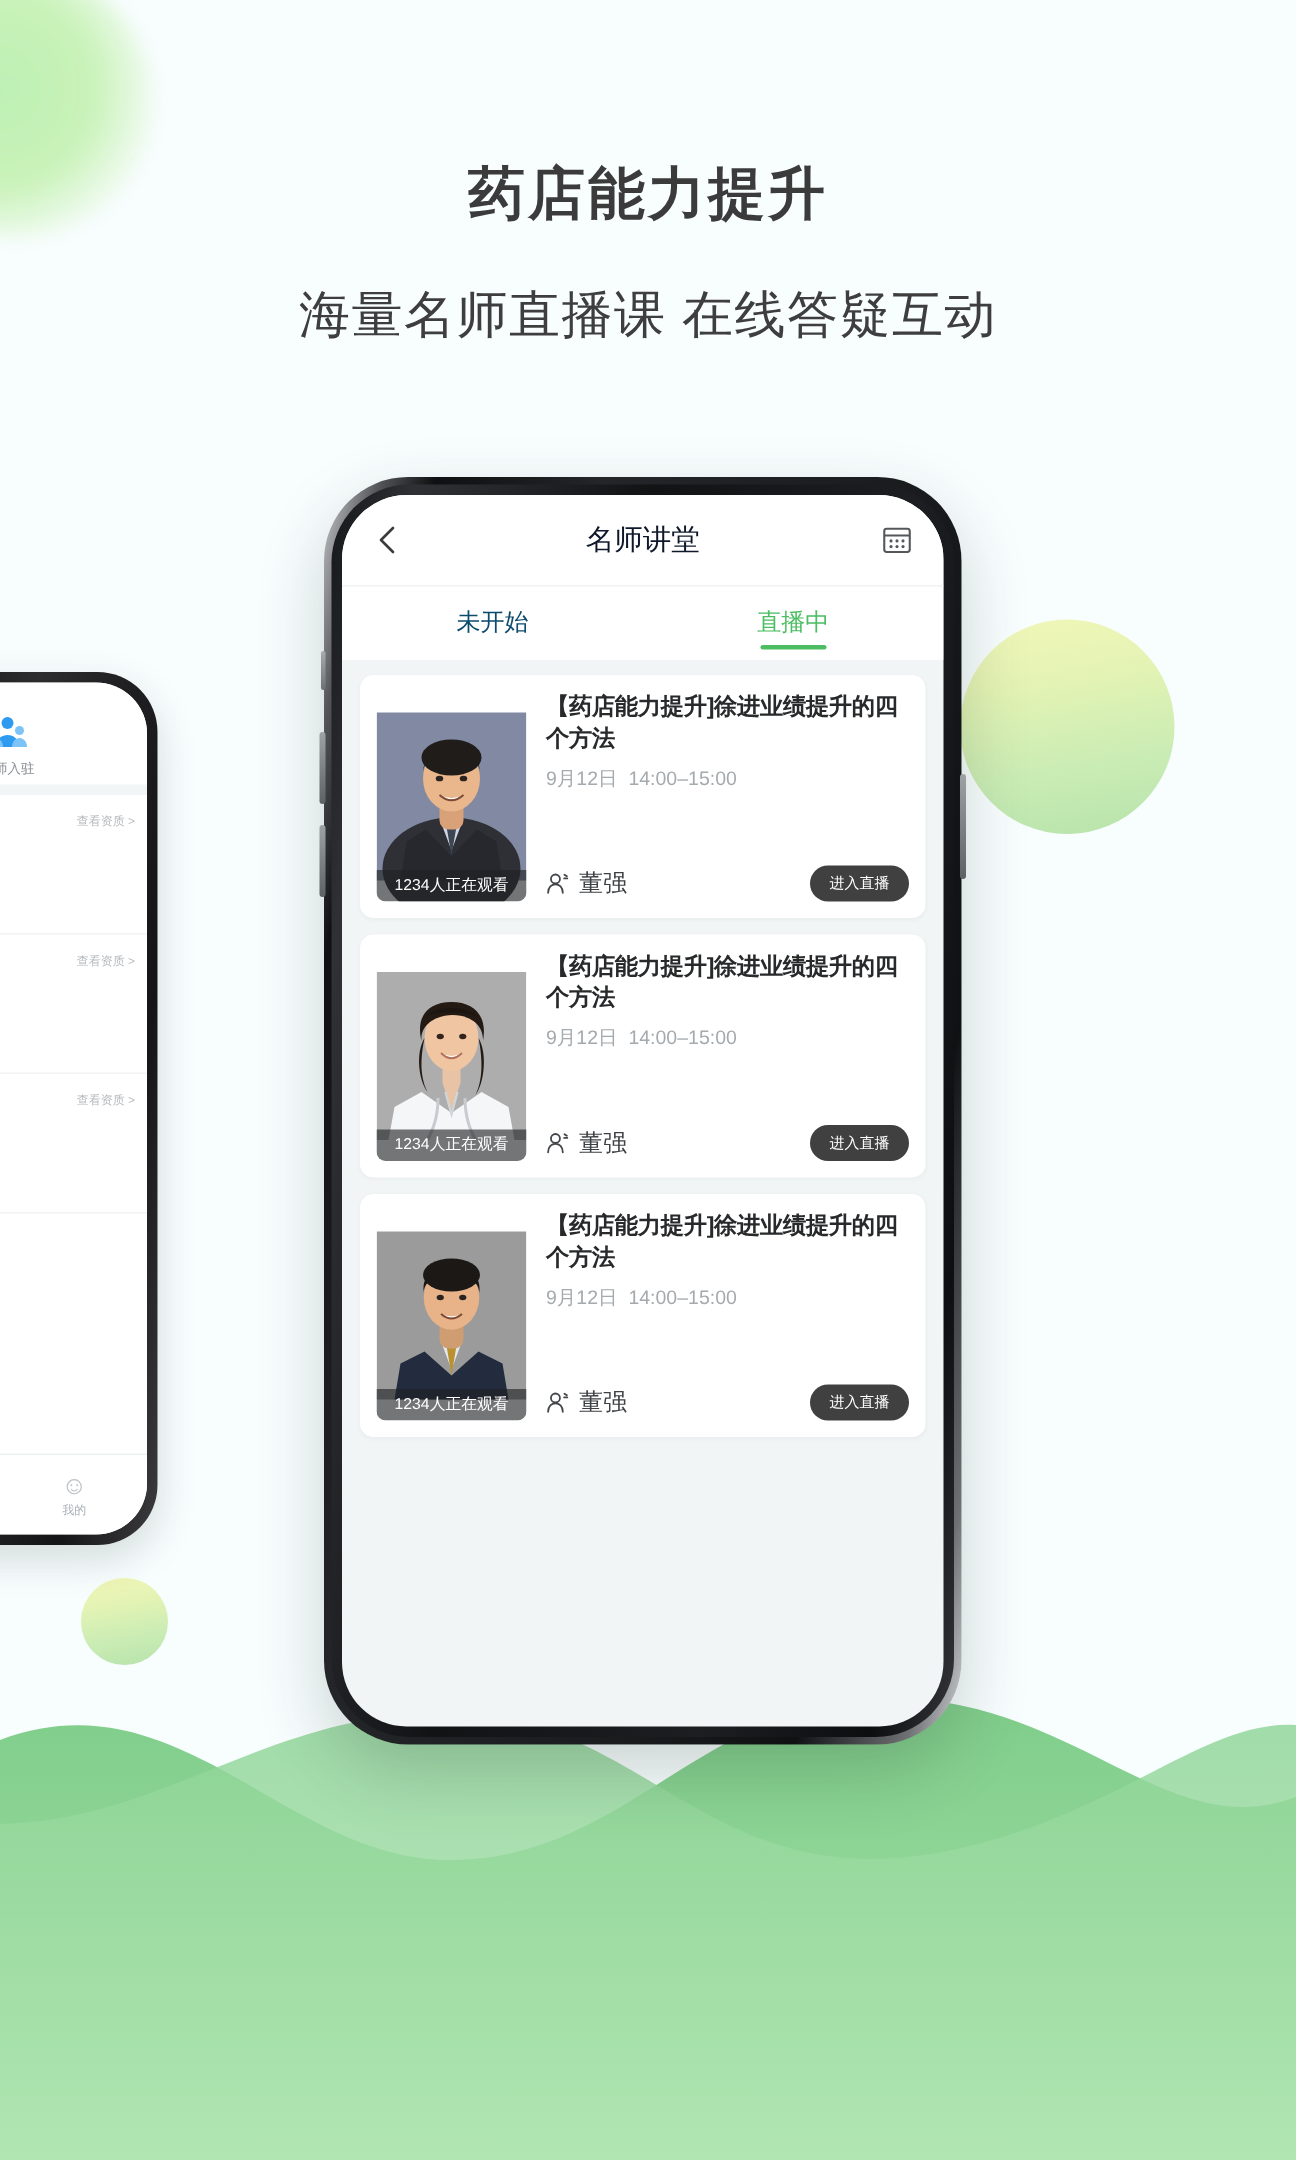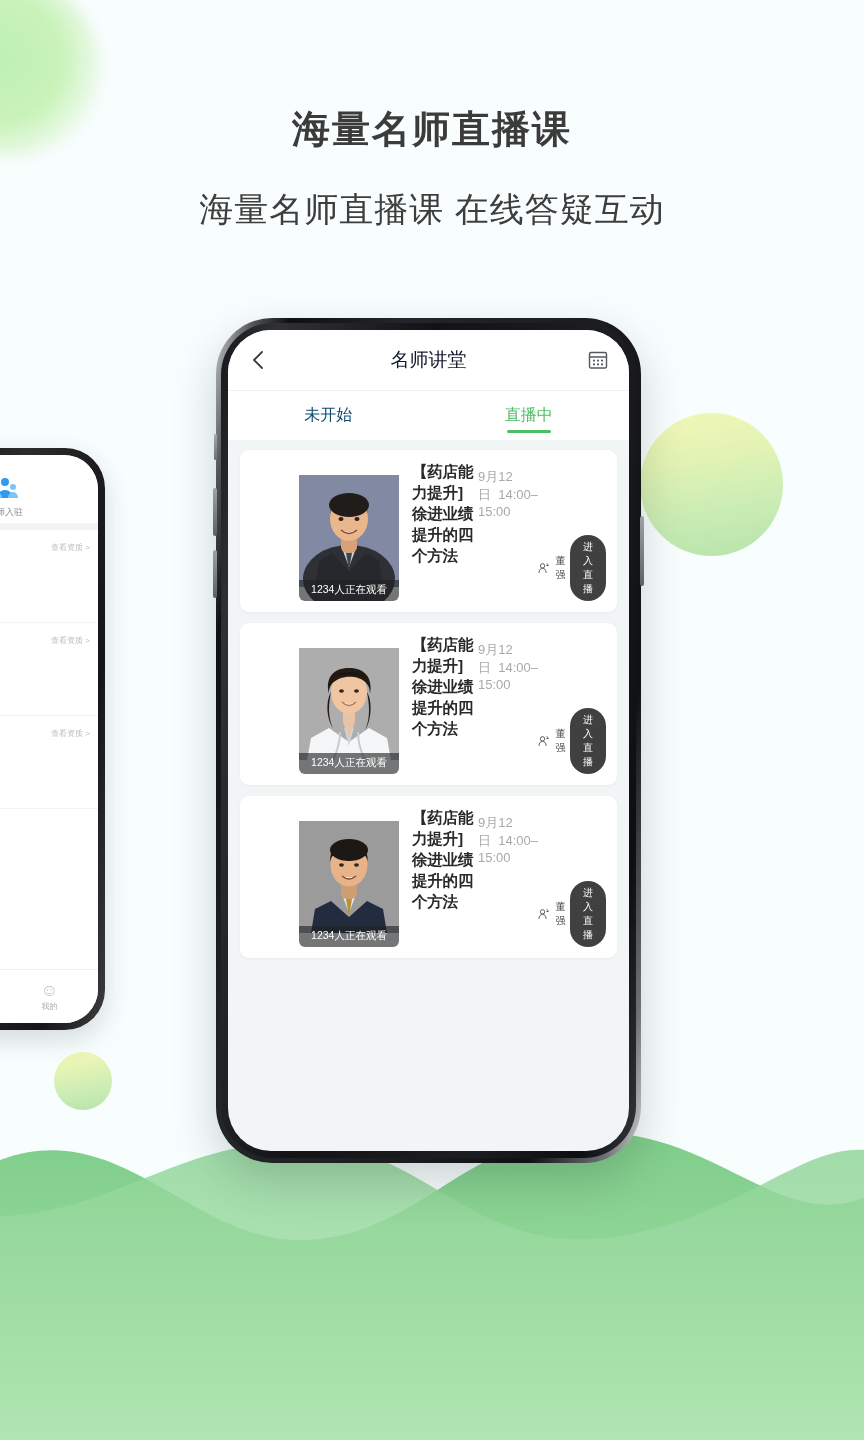--- a/index.html
+++ b/index.html
@@ -300,40 +300,39 @@
     gap: 13px;
     box-shadow: 0 1px 3px rgba(60,80,70,0.05);
   }
   .thumb {
     position: relative;
     width: 100px;
     height: 140px;
     border-radius: 6px;
     overflow: hidden;
     flex-shrink: 0;
-    margin-left: 48px;
   }
   .thumb svg { display: block; width: 100%; height: 100%; }
   .viewers {
     position: absolute;
     left: 0;
     right: 0;
     bottom: 0;
     padding: 3px 4px 4px 4px;
     background: rgba(30,32,34,0.62);
     color: #fff;
     font-size: 10.5px;
     text-align: center;
     white-space: nowrap;
   }
   .card-body {
     flex: 1;
     min-width: 0;
     display: flex;
-    flex-direction: row;
+    flex-direction: column;
   }
   .card-title {
     font-size: 15.5px;
     font-weight: bold;
     color: #27292b;
     line-height: 21px;
     letter-spacing: -0.2px;
   }
   .card-time {
     margin-top: 7px;
@@ -342,21 +341,21 @@
   }
   .card-foot {
     margin-top: auto;
     display: flex;
     align-items: center;
   }
   .presenter {
     display: flex;
     align-items: center;
     gap: 6px;
-    font-size: 10px;
+    font-size: 16px;
     color: #3e4144;
   }
   .presenter-icon { width: 16px; height: 16px; }
   .enter-btn {
     margin-left: auto;
     background: #404040;
     color: #ffffff;
     font-size: 10px;
     border: none;
     border-radius: 20px;
@@ -381,21 +380,21 @@
     <linearGradient id="waveGradFront" x1="0" y1="0" x2="0" y2="1">
       <stop offset="0%" stop-color="#8ed497"></stop>
       <stop offset="100%" stop-color="#b2e6b3"></stop>
     </linearGradient>
   </defs>
   <path d="M0,40 C120,-5 190,120 300,120 C420,120 470,8 600,12 C720,16 780,110 864,78 L864,320 L0,320 Z" fill="url(#waveGradBack)"></path>
   <path d="M0,96 C110,94 180,20 300,22 C430,24 470,140 620,116 C740,96 800,26 864,30 L864,320 L0,320 Z" fill="url(#waveGradFront)" opacity="0.82"></path>
 </svg>
 
 <div class="heading-block">
-  <div class="title-main">海量名师直播课</div>
+  <div class="title-main">药店能力提升</div>
   <div class="title-sub">海量名师直播课 在线答疑互动</div>
 </div>
 
 <div class="phone-left">
   <div class="phone-left-inner">
 
     <div class="pl-topcard">
       <svg class="pl-icon" viewBox="0 0 26 24">
         <circle cx="13" cy="5" r="4" fill="#2f9bf0"></circle>
         <path d="M5 21c0-5 4-8 8-8s8 3 8 8z" fill="#2f9bf0"></path>

